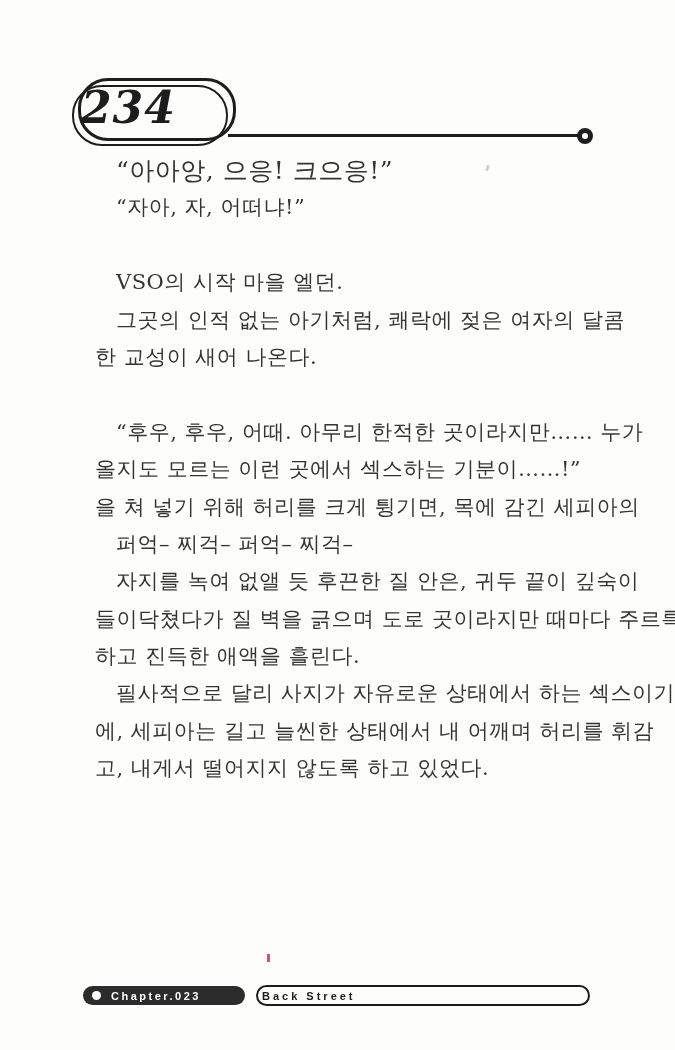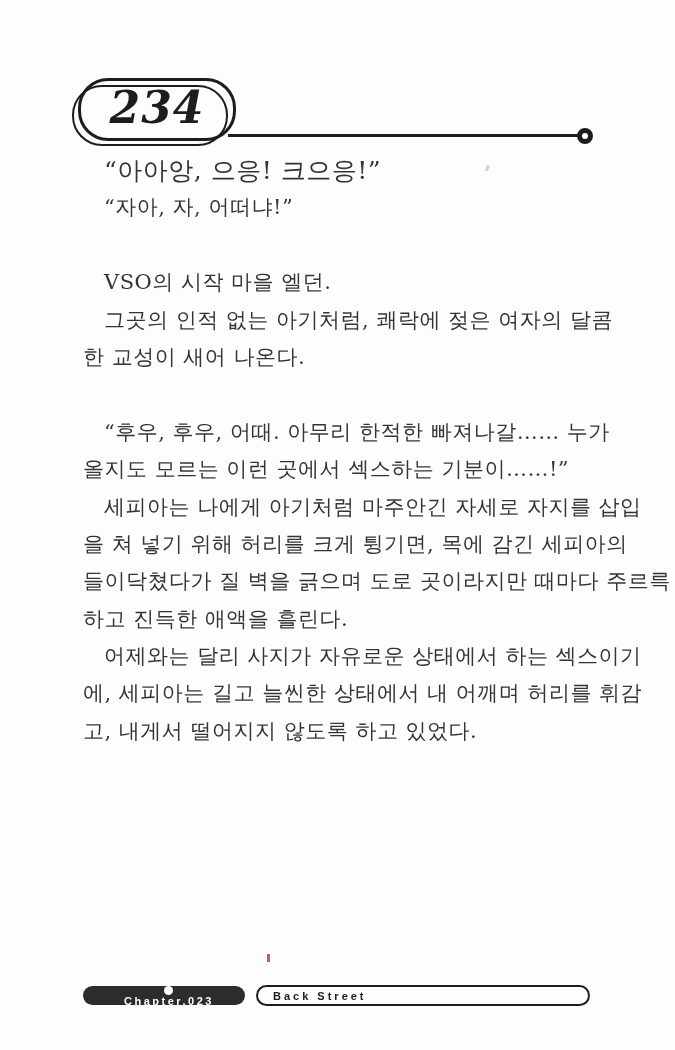--- a/index.html
+++ b/index.html
@@ -14,21 +14,21 @@
   }
 
   
   .page-number-badge {
     position: absolute;
     left: 78px; top: 78px;
     width: 152px; height: 57px;
     background: #fdfdfb;
     border: 3.5px solid #1d1d1d;
     border-radius: 30px;
-    display: flex; align-items: center; justify-content: center;
+    display: flex; align-items: center; 
     z-index: 2;
   }
   .page-number-badge::before {
     
     content: "";
     position: absolute;
     left: -9px; top: 0px;
     width: 100%; height: 100%;
     border: 2.5px solid #1d1d1d;
     border-radius: 30px;
@@ -58,42 +58,41 @@
     box-sizing: border-box;
     border: 5px solid #1d1d1d;
     border-radius: 50%;
     background: #fdfdfb;
     z-index: 1;
   }
 
   
   .body-text {
     position: absolute;
-    left: 83px; top: 152px;
+    left: 95px; top: 152px;
     width: 522px;
     font-size: 21px;
     line-height: 37.4px;
     letter-spacing: 0.5px;
     color: #343434;
   }
   .body-text .line { height: 37.4px; white-space: nowrap; }
   .body-text .line.indent { padding-left: 21px; }
   .body-text .line.big { font-size: 25px; }
   .body-text .line.blank { height: 37.4px; }
 
   
   .chapter-badge {
     position: absolute;
     left: 83px; top: 986px;
     width: 162px; height: 19px;
     background: #2c2c2c;
     border-radius: 10px;
     display: flex; align-items: center;
     z-index: 2;
-    flex-direction: column;
   }
   .chapter-bullet {
     width: 9px; height: 9px;
     border-radius: 50%;
     background: #ffffff;
     margin-left: 9px;
     flex: 0 0 auto;
   }
   .chapter-label {
     font-family: "Liberation Sans", sans-serif;
@@ -114,21 +113,21 @@
     border-radius: 11px;
     display: flex; align-items: center;
     z-index: 1;
   }
   .section-label {
     font-family: "Liberation Sans", sans-serif;
     font-size: 11px;
     font-weight: 600;
     letter-spacing: 3px;
     color: #1d1d1d;
-    margin-left: 15px;
+    margin-left: 4px;
     white-space: nowrap;
   }
 
   
   .artifact-1 {
     position: absolute;
     left: 486px; top: 165px;
     width: 3px; height: 6px;
     background: rgba(190, 140, 150, 0.45);
     transform: rotate(18deg);
@@ -153,27 +152,28 @@
   <div class="header-ring"></div>
 
   <div class="body-text" id="body-text">
       <div class="line indent big">“아아앙, 으응! 크으응!”</div>
       <div class="line indent">“자아, 자, 어떠냐!”</div>
       <div class="line blank"></div>
       <div class="line indent">VSO의 시작 마을 엘던.</div>
       <div class="line indent">그곳의 인적 없는 아기처럼, 쾌락에 젖은 여자의 달콤</div>
       <div class="line">한 교성이 새어 나온다.</div>
       <div class="line blank"></div>
-      <div class="line indent">“후우, 후우, 어때. 아무리 한적한 빠져나갈…… 누가</div>
+      <div class="line indent">“후우, 후우, 어때. 아무리 한적한 곳이라지만…… 누가</div>
       <div class="line">올지도 모르는 이런 곳에서 섹스하는 기분이……!”</div>
-      <div class="line indent">세피아는 나에게 아기처럼 마주안긴 자세로 자지를 삽입</div>
       <div class="line">을 쳐 넣기 위해 허리를 크게 튕기면, 목에 감긴 세피아의</div>
+      <div class="line indent">퍼억– 찌걱– 퍼억– 찌걱–</div>
+      <div class="line indent">자지를 녹여 없앨 듯 후끈한 질 안은, 귀두 끝이 깊숙이</div>
       <div class="line">들이닥쳤다가 질 벽을 긁으며 도로 곳이라지만 때마다 주르륵</div>
       <div class="line">하고 진득한 애액을 흘린다.</div>
-      <div class="line indent">어제와는 달리 사지가 자유로운 상태에서 하는 섹스이기</div>
+      <div class="line indent">필사적으로 달리 사지가 자유로운 상태에서 하는 섹스이기</div>
       <div class="line">에, 세피아는 길고 늘씬한 상태에서 내 어깨며 허리를 휘감</div>
       <div class="line">고, 내게서 떨어지지 않도록 하고 있었다.</div>
     </div>
 
   <div class="chapter-badge">
     <span class="chapter-bullet"></span>
     <span class="chapter-label">Chapter.023</span>
   </div>
   <div class="section-pill">
     <span class="section-label">Back Street</span>

